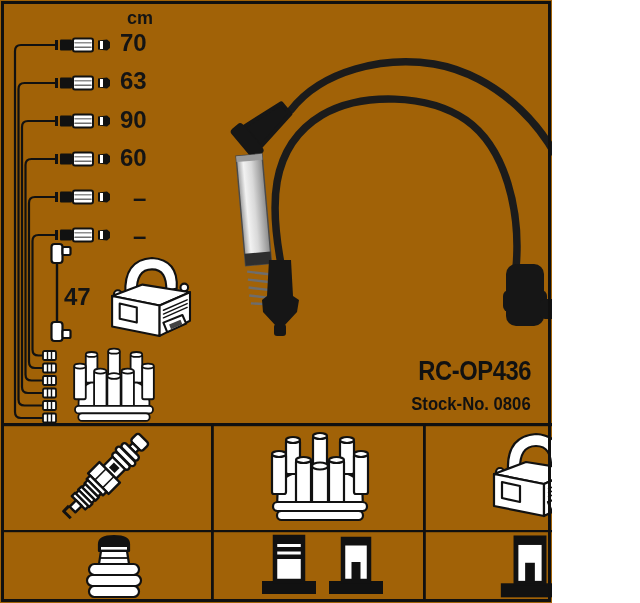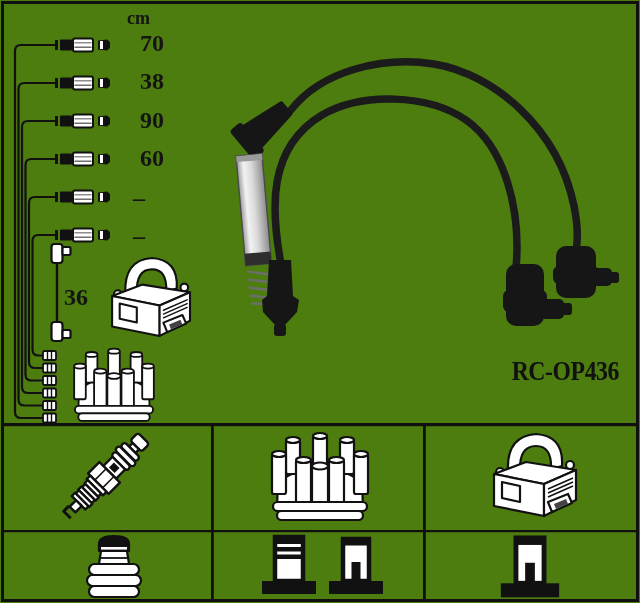--- a/index.html
+++ b/index.html
@@ -1,22 +1,22 @@
 <!DOCTYPE html>
 <html><head>
 <meta charset="utf-8">
 <style>
   html,body{margin:0;padding:0;background:#fff;}
-  .stage{position:relative;width:640px;height:603px;background:#4d7c0f;overflow:hidden;
-         font-family:Liberation Serif, serif;color:#111;}
+  .stage{position:relative;width:552px;height:603px;background:#a16207;overflow:hidden;
+         font-family:Liberation Sans, sans-serif;color:#111;}
   .frame{position:absolute;left:1px;top:1px;right:1px;bottom:1px;border:3px solid #101010;pointer-events:none;}
   svg.art{position:absolute;left:0;top:0;}
   .lbl{position:absolute;font-weight:bold;line-height:1;color:#141414;white-space:nowrap;}
   .unit{left:127px;top:9px;font-size:18px;}
-  .len{left:140px;font-size:24px;}
+  .len{left:120px;font-size:24px;}
   .dash{left:133px;font-size:24px;}
   .coillen{left:64px;top:285px;font-size:24px;}
   .pnblock{position:absolute;right:21px;top:356px;text-align:right;}
   .pn{font-weight:bold;font-size:27px;letter-spacing:-.5px;display:inline-block;
       transform:scaleX(.88);transform-origin:100% 50%;white-space:nowrap;}
   .stock{font-weight:bold;font-size:18.5px;margin-top:6px;display:inline-block;
       transform:scaleX(.9);transform-origin:100% 50%;white-space:nowrap;}
 </style>
 </head>
 <body>
@@ -252,25 +252,26 @@
     <g transform="translate(356,565)">
       <use href="#sym-glyph-din"></use>
     </g>
     <g transform="translate(530,566) scale(1.08)">
       <use href="#sym-glyph-din"></use>
     </g>
   </svg>
 
   <span class="lbl unit">cm</span>
   <span class="lbl len" style="top:31px">70</span>
-  <span class="lbl len" style="top:69px">38</span>
+  <span class="lbl len" style="top:69px">63</span>
   <span class="lbl len" style="top:108px">90</span>
   <span class="lbl len" style="top:146px">60</span>
   <span class="lbl dash" style="top:186px">–</span>
   <span class="lbl dash" style="top:224px">–</span>
-  <span class="lbl coillen">36</span>
+  <span class="lbl coillen">47</span>
 
   <div class="pnblock">
     <div><span class="pn">RC-OP436</span></div>
+    <div><span class="stock"><span>Stock-No.</span> <span>0806</span></span></div>
   </div>
 
   <div class="frame"></div>
 </div>
 
 </body></html>

